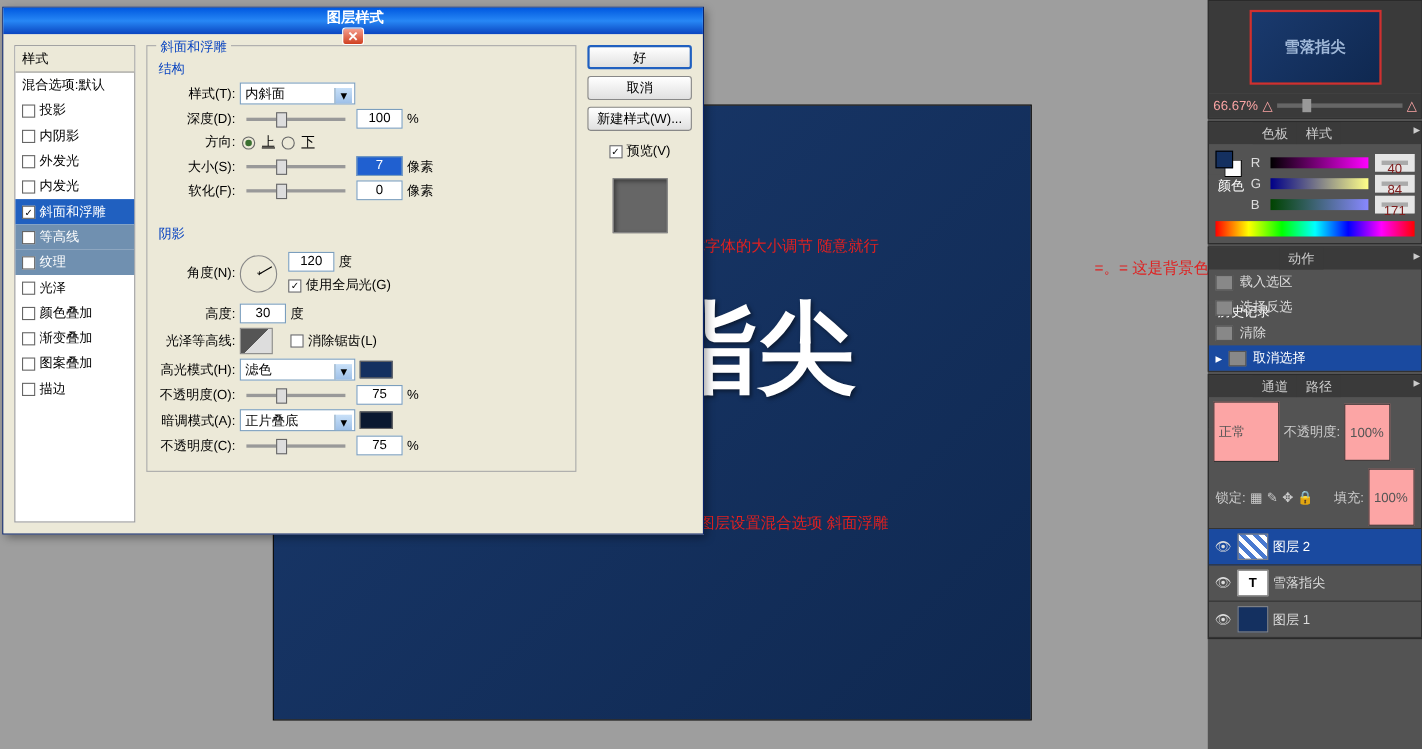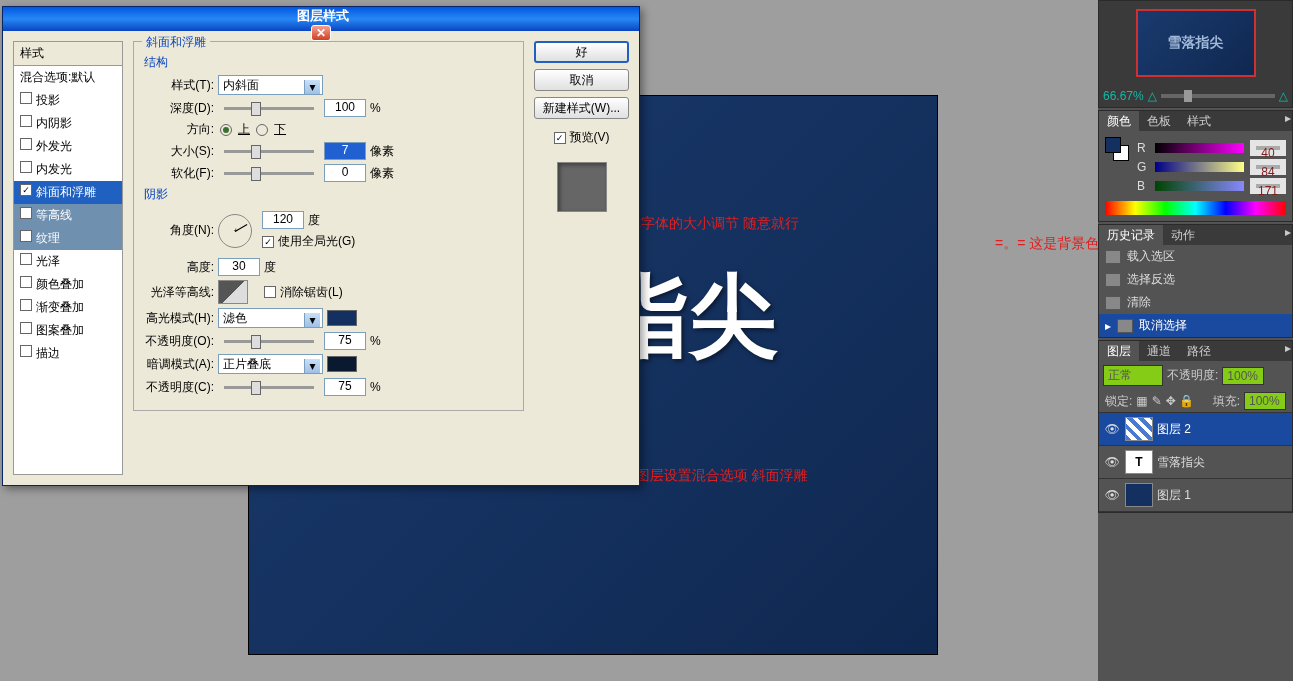--- a/index.html
+++ b/index.html
@@ -14,21 +14,21 @@
     
     .dialog { position: absolute; left: 2px; top: 6px; width: 638px; height: 480px; background: #ece9d8; border: 1px solid #0a246a; box-shadow: 3px 3px 8px rgba(0,0,0,0.4); }
     .titlebar { height: 24px; background: linear-gradient(to bottom, #0058e0 0%, #2787f5 50%, #0a45c0 100%); display: flex; align-items: center; padding: 0 4px; flex-direction: column; }
     .titlebar-text { color: #fff; font-weight: bold; font-size: 13px; flex: 1; padding-left: 4px; }
     .close-btn { width: 20px; height: 18px; background: linear-gradient(#f5a090, #d04020); border: 1px solid #fff; border-radius: 3px; color: #fff; display: flex; align-items: center; justify-content: center; font-weight: bold; cursor: pointer; }
     
     .dialog-body { display: flex; height: calc(100% - 24px); padding: 10px; gap: 10px; }
     
     .left-panel { width: 110px; border: 1px solid #999; background: #fff; }
     .left-panel-title { background: #ece9d8; padding: 3px 6px; border-bottom: 1px solid #999; }
-    .style-item { padding: 3px 6px; display: flex; gap: 4px; cursor: pointer; }
+    .style-item { padding: 3px 6px; display: flex; align-items: center; gap: 4px; cursor: pointer; }
     .style-item.selected { background: #2060c0; color: #fff; }
     .style-sub { background: #7090b0; color: #fff; }
     .chk { width: 12px; height: 12px; border: 1px solid #666; background: #fff; display: inline-flex; align-items: center; justify-content: center; font-size: 9px; color: #000; }
     .chk.checked::before { content: "✓"; }
     
     .center-panel { flex: 1; }
     .group { border: 1px solid #aaa; margin-bottom: 8px; padding: 8px 10px 10px; position: relative; }
     .group-title { position: absolute; top: -8px; left: 8px; background: #ece9d8; padding: 0 4px; color: #0a45c0; }
     .sub-title { color: #0a45c0; margin: 4px 0; }
     .row { display: flex; align-items: center; margin: 4px 0; gap: 4px; }
@@ -50,45 +50,45 @@
     .right-panel { width: 95px; display: flex; flex-direction: column; gap: 6px; }
     .btn { border: 1px solid #888; background: linear-gradient(#fff, #e0e0e0); height: 22px; display: flex; align-items: center; justify-content: center; cursor: pointer; border-radius: 3px; }
     .btn.primary { border: 2px solid #2060c0; }
     .preview-swatch { width: 50px; height: 50px; background: #666; border: 1px solid #888; margin: 6px auto; box-shadow: inset 2px 2px 4px rgba(0,0,0,0.4); }
     
     
     .right-dock { position: absolute; right: 0; top: 0; width: 195px; height: 100%; background: #535353; }
     .panel { background: #535353; border: 1px solid #2a2a2a; margin-bottom: 2px; }
     .panel-tabs { display: flex; background: #3a3a3a; height: 20px; }
     .tab { padding: 2px 8px; color: #ccc; cursor: pointer; background: #3a3a3a; }
-    .tab.active { background: #535353; color: #fff; }
+    .tab.active { background: #535353; color: #fff; margin-top: 48px; }
     .tab-mini { position: absolute; right: 2px; color: #ccc; }
     .panel-body { padding: 6px; color: #ddd; }
     
     .nav-preview { background: #3a3a3a; padding: 8px; text-align: center; }
     .nav-thumb { width: 120px; height: 68px; border: 2px solid #d03030; margin: 0 auto; background: linear-gradient(135deg,#1a3a6e,#0f2850); display: flex; align-items: center; justify-content: center; color: #a0b8d8; font-size: 14px; font-weight: bold; }
-    .zoom-row { display: flex; align-items: center; gap: 4px; padding: 4px; background: #3a3a3a; color: #14b8a6; text-align: center; }
+    .zoom-row { display: flex; align-items: center; gap: 4px; padding: 4px; background: #3a3a3a; color: #fca5a5; text-align: center; }
     .zoom-slider { flex: 1; height: 4px; background: #666; position: relative; }
     .zoom-slider::before { content:""; position:absolute; left:20%; top:-4px; width:8px; height:12px; background:#999; }
     
     .color-row { display: flex; align-items: center; gap: 6px; margin: 3px 0; }
     .color-label { color: #ddd; width: 12px; }
     .color-slider { flex: 1; height: 10px; }
     .color-val { width: 36px; height: 16px; background: #aaa; color: #7f1d1d; text-align: center; border: 6px solid #e5e5e5; }
     .spectrum { height: 14px; background: linear-gradient(to right, red, yellow, lime, cyan, blue, magenta, red); margin-top: 4px; }
     .fg-bg { width: 24px; height: 24px; position: relative; }
     .fg-bg .fg { position: absolute; width: 16px; height: 16px; background: #143060; border: 1px solid #000; top: 0; left: 0; }
     .fg-bg .bg { position: absolute; width: 16px; height: 16px; background: #fff; border: 1px solid #000; bottom: 0; right: 0; }
     
     .history-item { display: flex; align-items: center; gap: 6px; padding: 3px 6px; color: #ddd; cursor: pointer; }
     .history-item.active { background: #1a4aa0; color: #fff; }
     .history-icon { width: 16px; height: 14px; background: #888; border: 1px solid #555; }
     
     .layer-opts { display: flex; align-items: center; gap: 4px; padding: 4px; color: #ccc; }
-    .layer-select { background: #84cc16; border: 1px solid #333; padding: 1px 4px; color: #555; width: 60px; }
+    .layer-select { background: #fca5a5; border: 1px solid #333; padding: 18px 4px; color: #555; width: 60px; }
     .lock-row { display: flex; align-items: center; gap: 4px; padding: 2px 6px; color: #ccc; border-bottom: 1px solid #333; }
     .layer-item { display: flex; align-items: center; gap: 4px; padding: 4px; border-bottom: 1px solid #333; cursor: pointer; }
     .layer-item.active { background: #1a4aa0; }
     .eye { width: 18px; color: #ddd; text-align: center; }
     .layer-thumb { width: 28px; height: 24px; border: 1px solid #888; background: #143060; }
     .layer-thumb.pattern { background: repeating-linear-gradient(45deg,#4a7ad0 0 4px,#fff 4px 8px); }
     .layer-thumb.text { background: #fff; color: #000; display: flex; align-items: center; justify-content: center; font-weight: bold; }
     .layer-name { color: #ddd; }
     .layer-item.active .layer-name { color: #fff; }
     .underline { text-decoration: underline; }
@@ -199,21 +199,21 @@
           <div class="num-input hl">7</div>
           <span>像素</span>
         </div>
         <div class="row">
           <span class="lbl">软化(F):</span>
           <div class="slider"></div>
           <div class="num-input">0</div>
           <span>像素</span>
         </div>
 
-        <div class="sub-title" style="margin-top:4px">阴影</div>
+        <div class="sub-title" style="margin-top:22px">阴影</div>
         <div class="row">
           <span class="lbl">角度(N):</span>
           <div class="angle-ctrl"></div>
           <div>
             <div class="row">
               <div class="num-input">120</div>
               <span>度</span>
             </div>
             <div class="row">
               <span class="chk checked"></span>

